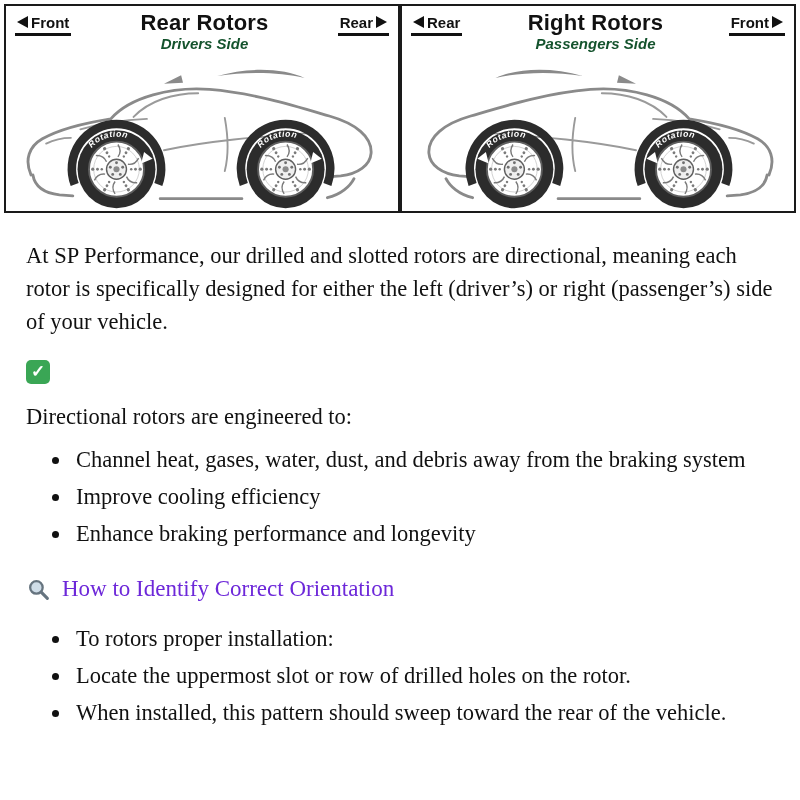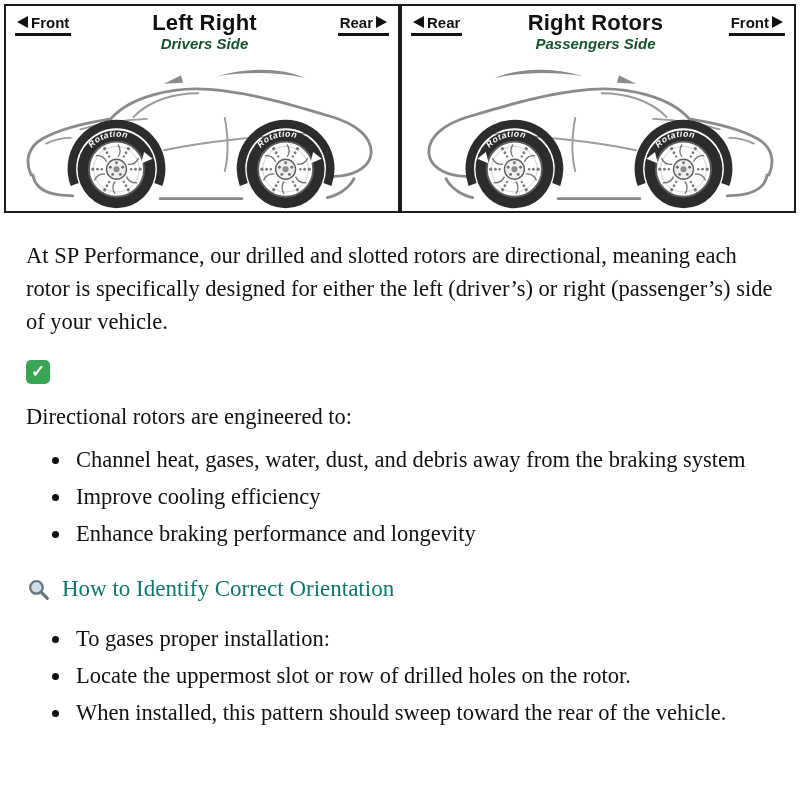--- a/index.html
+++ b/index.html
@@ -21,21 +21,21 @@
   .p-sub{font-size:15px;font-weight:bold;font-style:italic;color:#14532d;margin-top:-1px;}
   svg.car{display:block;width:100%;height:152px;}
   .rot-text{font-family:"Liberation Sans", sans-serif;font-size:9px;font-style:italic;
     font-weight:bold;fill:#fff;letter-spacing:.6px;}
 
   
   .content{padding:10px 26px 16px 26px;font-size:22.5px;line-height:1.47;}
   .intro{margin:8px 0 12px 0;}
   h2.sec{display:flex;align-items:center;gap:11px;font-size:23px;margin:22px 0 16px 0;}
   h2.sec.bold{font-weight:bold;}
-  h2.sec.normal{font-weight:normal;color:#0f766e;}
+  h2.sec.normal{font-weight:normal;color:#6d28d9;}
   .lead{margin:0 0 10px 0;}
   ul{margin:8px 0 22px 0;padding-left:46px;list-style:disc;}
   li{margin:4px 0;padding-left:4px;}
   .check-icon{display:inline-flex;width:24px;height:24px;background:#3aa655;border-radius:5px;
     color:#fff;align-items:center;justify-content:center;font-size:17px;font-weight:bold;
     font-family:"Liberation Sans", sans-serif;flex:0 0 auto;}
   .mag-icon{display:inline-flex;width:25px;height:25px;flex:0 0 auto;}
 </style>
 </head>
 <body>
@@ -117,21 +117,21 @@
 
 <div class="diagram">
 
   <div class="panel">
     <div class="panel-header">
       <div class="dir">
         <span class="tri-left"></span>
         <span>Front</span>
       </div>
       <div class="titles">
-        <div class="p-title">Left Right</div>
+        <div class="p-title">Rear Rotors</div>
         <div class="p-sub">Drivers Side</div>
       </div>
       <div class="dir">
         <span>Rear</span>
         <span class="tri-right"></span>
       </div>
     </div>
     <svg class="car" viewBox="0 0 380 160">
       <use href="#car-art"></use>
       <path id="raL1" d="M 67,106 A 35 35 0 0 1 133,104" fill="none"></path>
@@ -193,18 +193,18 @@
     <span class="mag-icon">
       <svg viewBox="0 0 24 24" width="25" height="25">
         <circle cx="10" cy="10" r="6" fill="#cfdde8" stroke="#66747f" stroke-width="2.2"></circle>
         <line x1="14.6" y1="14.6" x2="20.5" y2="20.5" stroke="#66747f" stroke-width="3" stroke-linecap="round"></line>
       </svg>
     </span>
     <span>How to Identify Correct Orientation</span>
   </h2>
 
   <ul>
-    <li>To gases proper installation:</li>
+    <li>To rotors proper installation:</li>
     <li>Locate the uppermost slot or row of drilled holes on the rotor.</li>
     <li>When installed, this pattern should sweep toward the rear of the vehicle.</li>
   </ul>
 
 </main>
 
 </body></html>

